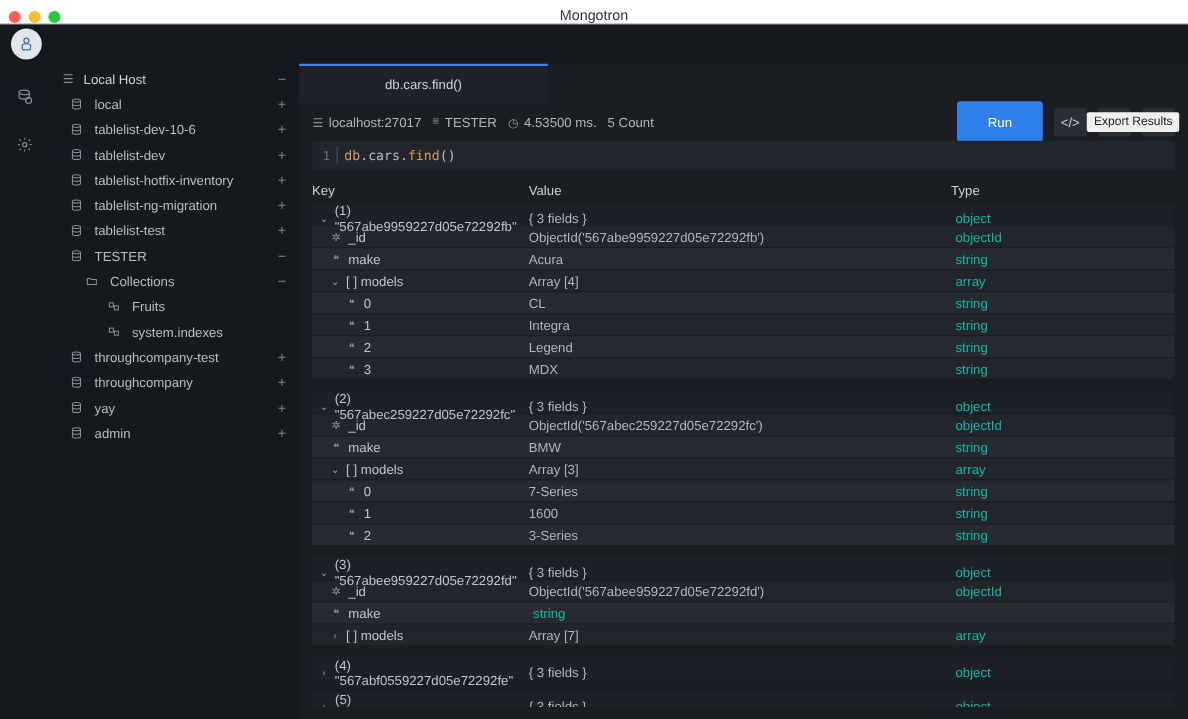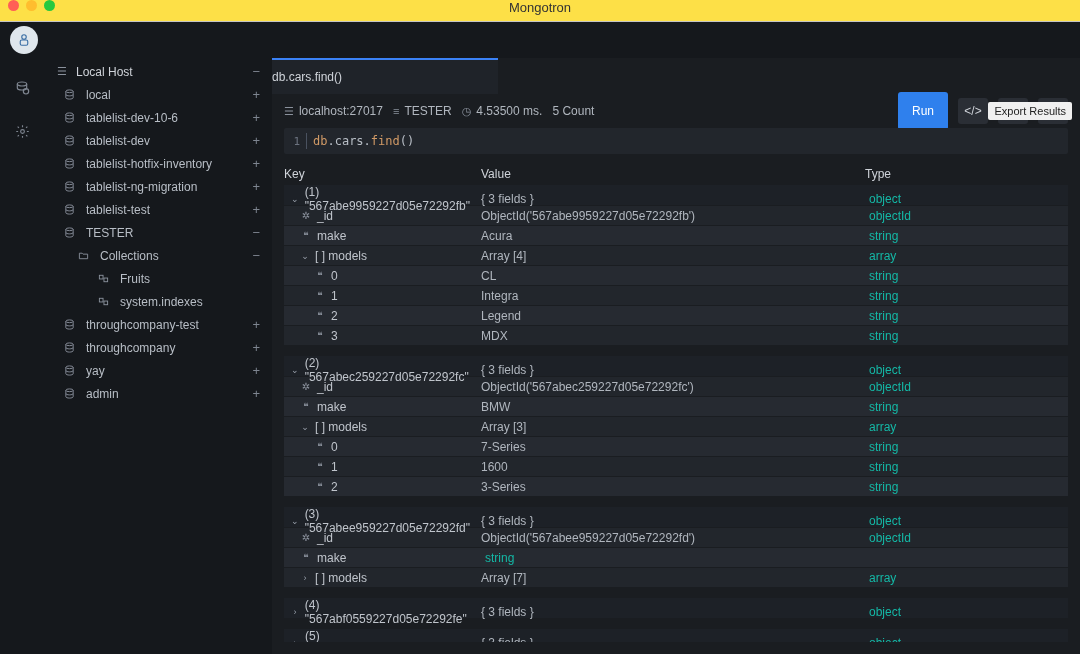--- a/index.html
+++ b/index.html
@@ -7,23 +7,23 @@
   width: 1080px; height: 654px;
   background: #1a1d21;
   font-family: -apple-system, BlinkMacSystemFont, "Segoe UI", Helvetica, sans-serif;
   font-size: 12px;
   color: #c0c5cc;
   overflow: hidden;
 }
 
 .titlebar {
   height: 22px;
-  background: #fde047;
+  background: #ffffff;
   display: flex;
-  align-items: flex-start;
+  align-items: flex-end;
   padding: 0 8px;
   position: relative;
   border-bottom: 1px solid #c4c4c4;
 }
 .traffic { display: flex; gap: 7px; }
 .dot { width: 11px; height: 11px; border-radius: 50%; }
 .dot.red { background: #ff5f56; }
 .dot.yellow { background: #ffbd2e; }
 .dot.green { background: #27c93f; }
 .titlebar .title {
@@ -65,34 +65,34 @@
 .ind0 { padding-left: 10px; }
 .ind1 { padding-left: 20px; }
 .ind2 { padding-left: 34px; }
 .ind3 { padding-left: 54px; }
 .tree-row.header { color: #cfd3d9; }
 
 .main { flex: 1; background: #1a1d21; display: flex; flex-direction: column; }
 .tabbar { height: 36px; display: flex; }
 .tab {
   width: 226px; height: 36px;
-  display: flex; align-items: center; justify-content: flex-start;
+  display: flex; align-items: center; justify-content: center;
   color: #cfd3d9; border-top: 2px solid #3b82f6;
   background: #1f2329; font-size: 12px;
 }
 .statusbar {
   height: 34px; display: flex; align-items: center;
   padding: 0 12px; gap: 10px; color: #b0b6be;
 }
 .statusbar .chunk { display: flex; align-items: center; gap: 5px; font-size: 12px; }
 .statusbar .chunk .si { font-size: 11px; color: #8a919c; }
 .statusbar .spacer { flex: 1; }
 .btn-run {
   background: #2f80ed; color: #fff; border: none;
-  height: 38px; padding: 0 14px; border-radius: 3px;
+  height: 38px; padding: 0 28px; border-radius: 3px;
   font-size: 12px; cursor: pointer;
 }
 .btn-icon {
   width: 30px; height: 26px; background: #2a2e35;
   border: none; border-radius: 3px; color: #cfd3d9;
   display: flex; align-items: center; justify-content: center;
   font-size: 12px; cursor: pointer;
 }
 .tooltip {
   position: absolute; right: 8px; top: 102px;

